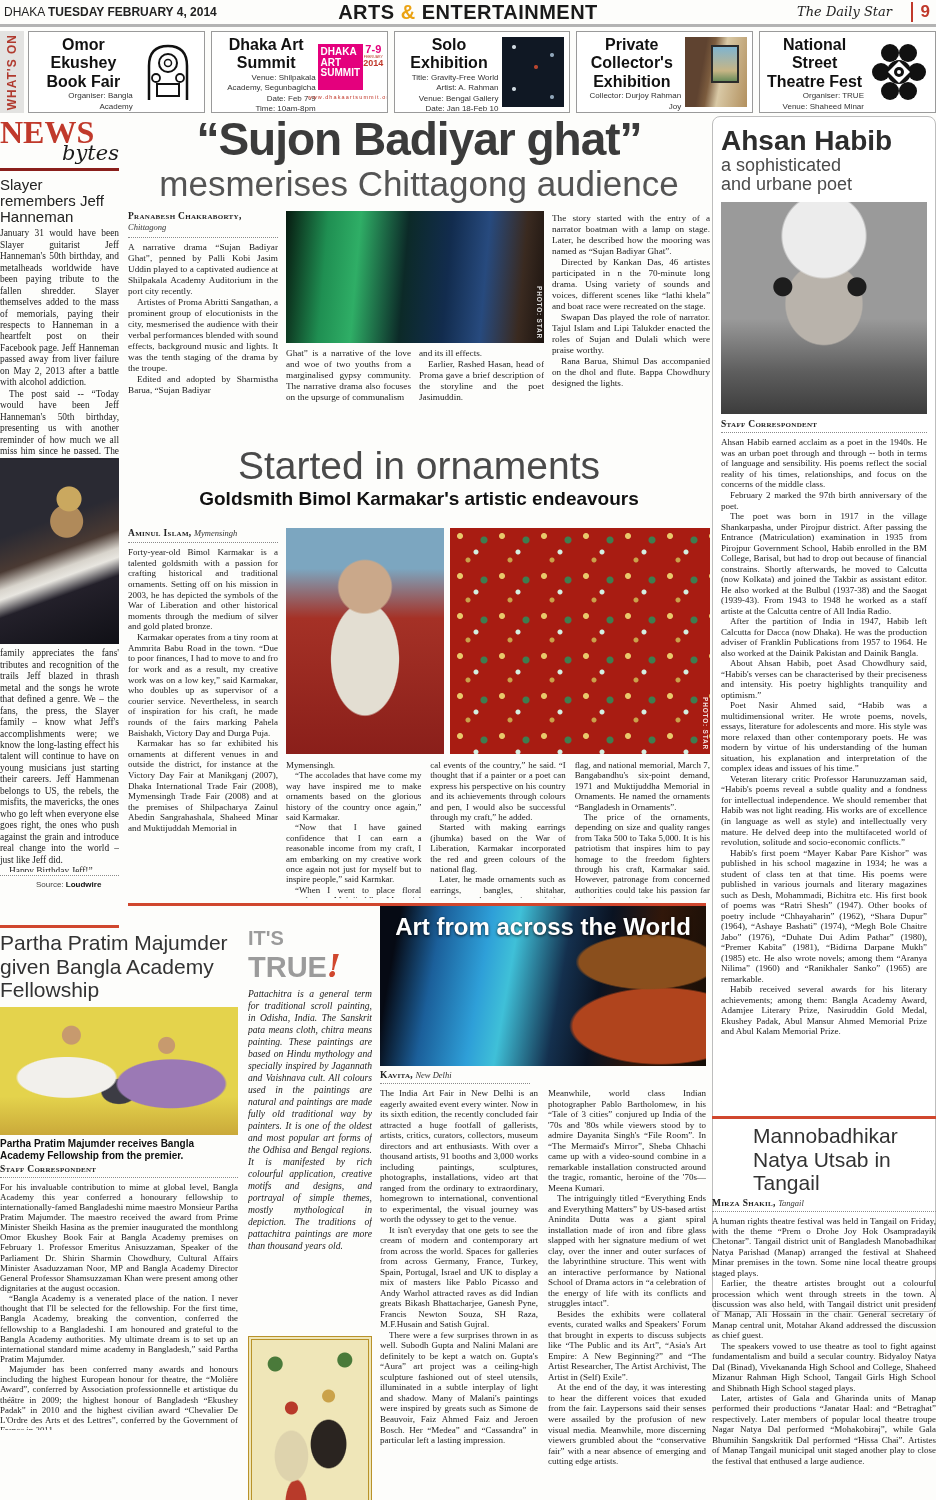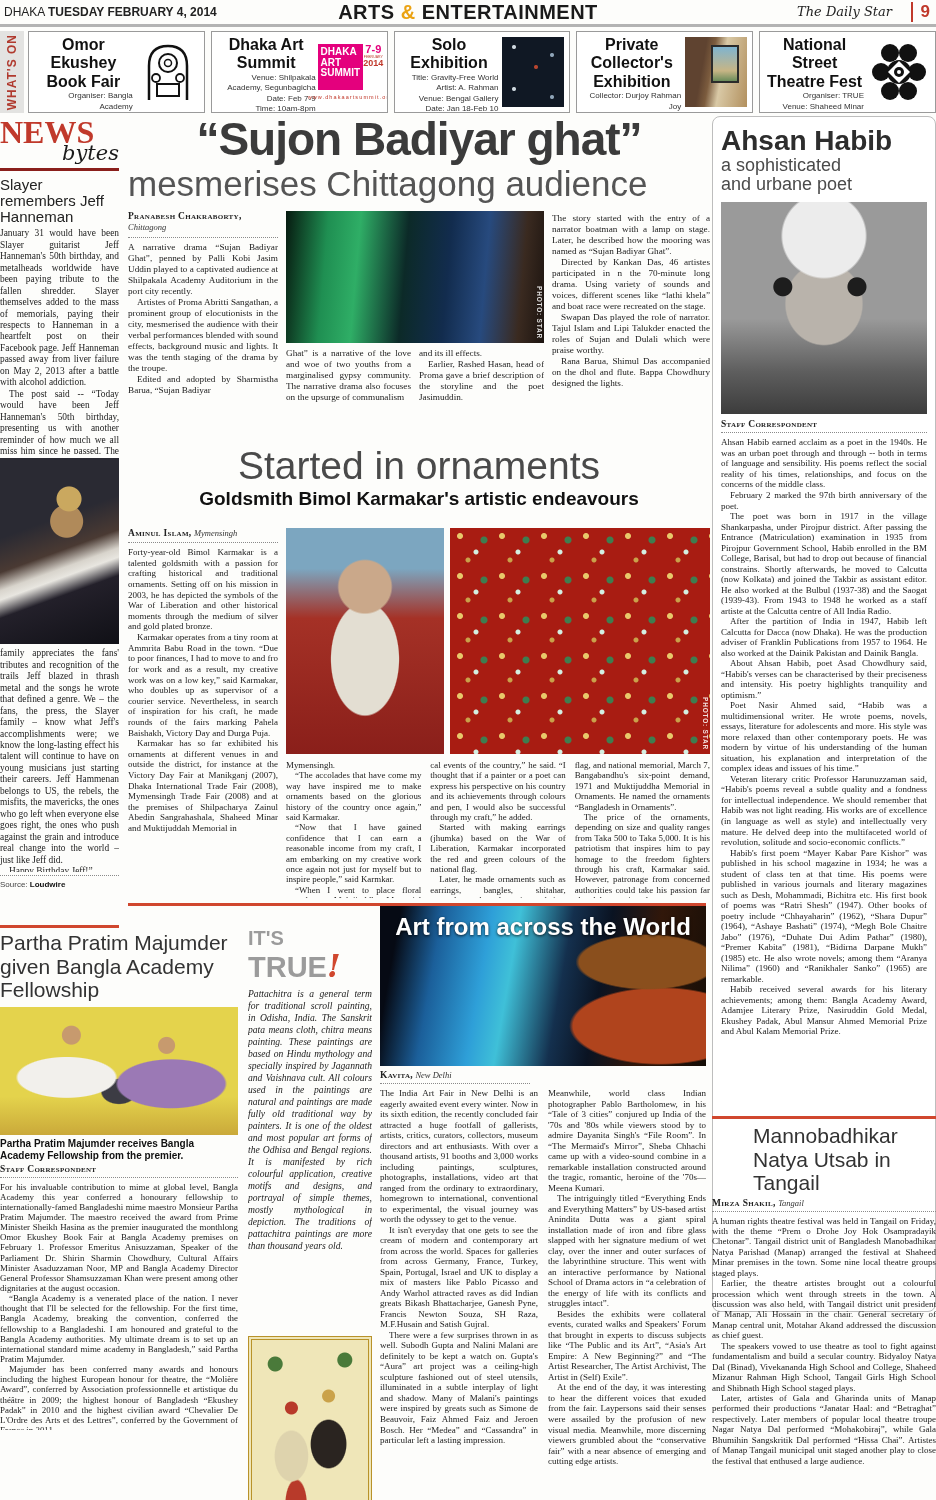--- a/index.html
+++ b/index.html
@@ -56,27 +56,27 @@
   .nb-brand{color:#c0392b;font-weight:bold;font-size:32px;line-height:.9;font-family:"Liberation Serif",serif;}
   .nb-brand2{display:block;text-align:right;font-style:italic;font-size:21px;color:#1a1a1a;margin-top:-6px;font-family:"DejaVu Serif",serif;}
   .nb-logo{border-bottom:3px solid #8a1f1b;padding-bottom:3px;}
   .nb-head{font-family:"Liberation Sans",sans-serif;font-size:15px;line-height:1.05;color:#222;margin:6px 0 4px;}
   .nb-text1{height:226px;overflow:hidden;font-size:9.4px;line-height:1.22;}
   .nb-photo{width:119px;height:186px;margin:4px 0;background:#14141b;
     background-image:radial-gradient(circle at 58% 22%,#caa85f 12px,rgba(0,0,0,0) 13px),
       radial-gradient(circle at 56% 34%,#b08a5a 16px,rgba(0,0,0,0) 17px),
       linear-gradient(160deg,#2a2a33 0 35%,#4a3a33 50%,#d8d4cc 58%,#e8e6e0 62%,#23202a 70%,#101016 100%);}
   .nb-text2{height:224px;overflow:hidden;font-size:9.4px;line-height:1.22;}
-  .nb-source{font-family:"Liberation Sans",sans-serif;font-size:8px;color:#444;}
+  .nb-source{font-family:"Liberation Sans",sans-serif;font-size:8px;color:#444;margin-left:36px;}
   .nb-source b{color:#111;}
 
   
   #lead{left:128px;top:116px;width:582px;}
   .lead-h1{font-family:"Liberation Sans",sans-serif;font-weight:bold;font-size:46px;letter-spacing:-1px;color:#3b3b3b;text-align:center;line-height:1;}
-  .lead-h2{font-family:"Liberation Sans",sans-serif;font-size:35px;color:#555;text-align:left;line-height:1;margin-top:4px;}
+  .lead-h2{font-family:"Liberation Sans",sans-serif;font-size:35px;color:#555;text-align:center;line-height:1;margin-top:4px;}
   .lead-row{display:flex;gap:8px;margin-top:10px;}
   .lead-c1{width:150px;flex:none;height:228px;overflow:hidden;}
   .lead-cm{width:258px;flex:none;}
   .lead-c3{width:158px;flex:none;height:228px;overflow:hidden;padding-top:2px;}
   .stage-photo{position:relative;width:258px;height:132px;background:
      linear-gradient(95deg,#071a10 0%,#1f8f52 16%,#2fae66 28%,#0c2a28 46%,#122c4e 62%,#274a7e 76%,#3a2a20 90%,#1c1410 100%);}
   .cont-row{display:flex;gap:8px;margin-top:5px;height:88px;overflow:hidden;}
   .cont-col{flex:1;}
   .small-body{font-size:9.2px;line-height:1.2;}
 

